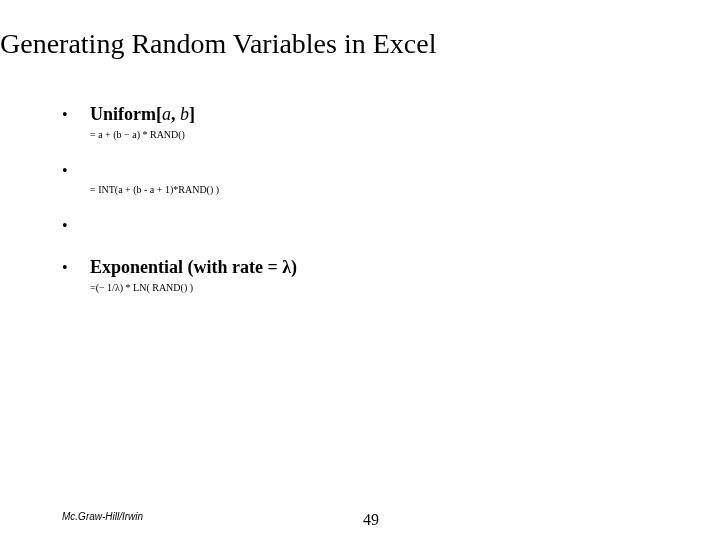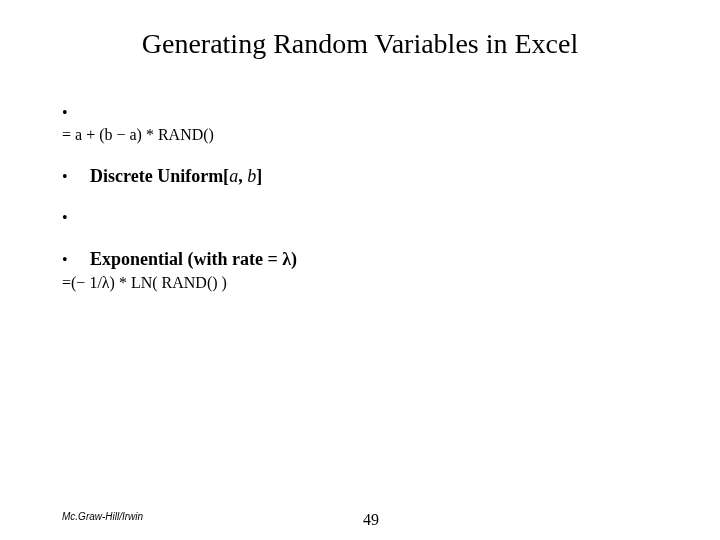--- a/index.html
+++ b/index.html
@@ -16,21 +16,21 @@
     width: 720px;
     height: 540px;
     position: relative;
     box-sizing: border-box;
   }
   .title {
     position: absolute;
     top: 28px;
     left: 0;
     width: 720px;
-    text-align: center;
+    text-align: left;
     font-size: 28px;
     font-weight: 400;
   }
   .body {
     position: absolute;
     top: 104px;
     left: 62px;
     width: 600px;
   }
   .item {
@@ -48,21 +48,22 @@
     text-align: left;
     font-size: 16px;
   }
   .heading {
     display: inline;
   }
   .heading .bold { font-weight: 700; }
   .heading .ital { font-style: italic; }
   .formula {
     margin-top: 4px;
-    font-size: 16px;
+    margin-left: 28px;
+    font-size: 10px;
   }
   .footer {
     position: absolute;
     bottom: 18px;
     left: 62px;
     right: 40px;
     font-family: Verdana, Geneva, sans-serif;
     font-size: 10px;
     display: flex;
     justify-content: space-between;
@@ -86,28 +87,29 @@
 <body>
 
 <div class="slide">
   <div class="title">Generating Random Variables in Excel</div>
 
   <div class="body">
 
   <div class="item">
         <div class="line1">
           <span class="bullet">•</span>
+          <span class="heading"><span class="bold">Uniform[</span><span class="ital">a</span><span class="bold">, </span><span class="ital">b</span><span class="bold">]</span></span>
         </div>
         <div class="formula">= a + (b − a) * RAND()</div>
       </div>
       <div class="item">
         <div class="line1">
           <span class="bullet">•</span>
-          <span class="heading"><span class="bold">Discrete Uniform[</span><span class="ital">a</span><span class="bold">, </span><span class="ital">b</span><span class="bold">]</span></span>
         </div>
+        <div class="formula">= INT(a + (b - a + 1)*RAND() )</div>
       </div>
       <div class="item">
         <div class="line1">
           <span class="bullet">•</span>
         </div>
       </div>
       <div class="item">
         <div class="line1">
           <span class="bullet">•</span>
           <span class="heading"><span class="bold">Exponential (with rate = λ)</span></span>

